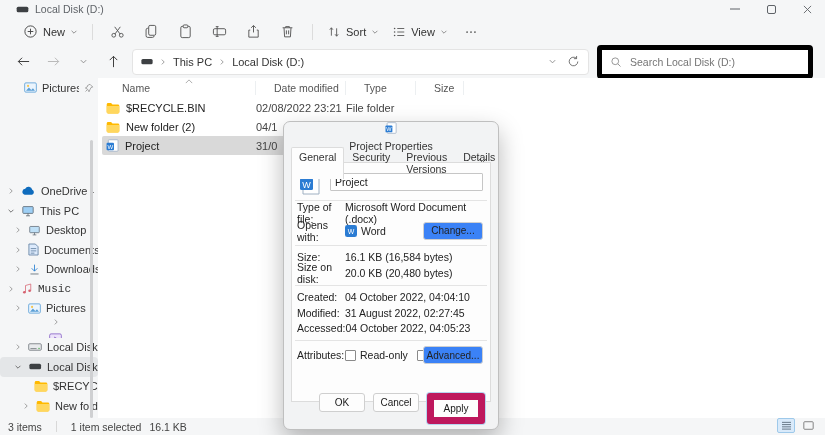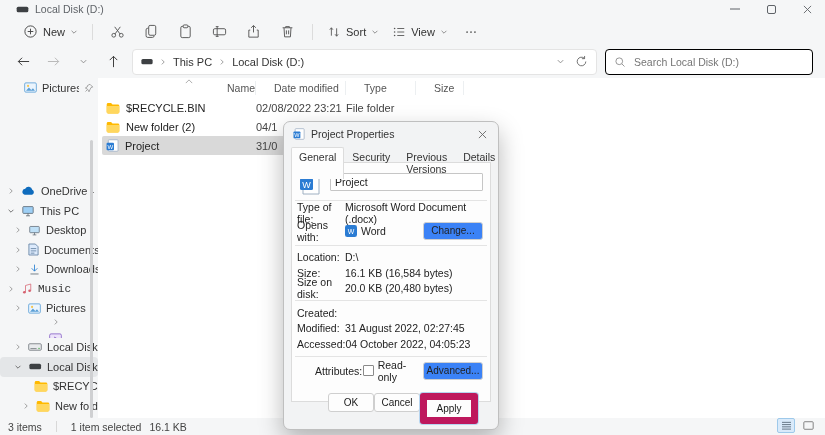--- a/index.html
+++ b/index.html
@@ -15,68 +15,68 @@
   #toolbar{position:absolute;top:18px;left:0;right:0;height:27px;display:flex;align-items:center;padding-left:18px;gap:3px;}
   .tbtn{display:flex;align-items:center;gap:5px;font-size:11px;color:#333;padding:3px 5px;border-radius:4px;}
   .tsep{width:1px;height:16px;background:#dcdcdc;margin:0 6px;}
   .ticon{display:flex;align-items:center;justify-content:center;padding:3px 8px;}
   
   #navbar{position:absolute;top:45px;left:0;right:0;height:33px;display:flex;align-items:center;padding:0 12px;gap:8px;}
   .navarrow{display:flex;align-items:center;justify-content:center;width:22px;height:22px;border-radius:4px;}
   #breadcrumbbar{flex:1;height:24px;background:#fff;border:1px solid #e4e4e4;border-radius:4px;display:flex;align-items:center;padding:0 8px;gap:6px;max-width:520px;}
   .crumb{font-size:11px;color:#333;white-space:nowrap;}
   #breadcrumbbar .tail{margin-left:auto;display:flex;align-items:center;gap:10px;}
-  #searchbox{width:190px;height:24px;background:#fff;border:1px solid #000000;border-radius:4px;display:flex;align-items:center;gap:6px;padding:0 8px;}
+  #searchbox{width:190px;height:24px;background:#fff;border:5px solid #000000;border-radius:4px;display:flex;align-items:center;gap:6px;padding:0 8px;}
   #searchbox input{border:none;outline:none;font-size:10.5px;color:#555;flex:1;font-family:"Liberation Sans",sans-serif;background:transparent;}
   #searchbox input::placeholder{color:#757575;}
   
   #sidebar{position:absolute;top:78px;left:0;width:98px;bottom:12px;overflow:hidden;}
   .si{display:flex;align-items:center;height:19.5px;gap:5px;font-size:11px;color:#333;white-space:nowrap;overflow:hidden;padding-left:6px;border-radius:4px;}
   .si .chev{width:10px;flex:0 0 10px;display:flex;justify-content:center;}
   .si .lbl{overflow:hidden;text-overflow:clip;}
   .si.sel{background:#e4e6e8;}
   #sidebar .spacer{height:84px;}
   #sidescroll{position:absolute;top:140px;left:90px;width:3px;height:278px;background:#cfd0d2;border-radius:2px;}
   
   #main{position:absolute;top:78px;left:98px;right:0;bottom:17px;background:#fff;}
   .grid{display:grid;grid-template-columns:154px 90px 70px 48px;align-items:center;}
   #colheads{height:20px;font-size:10.5px;color:#555;margin-left:4px;width:362px;}
   #colheads .hc{position:relative;height:14px;display:flex;align-items:center;padding-left:18px;border-right:1px solid #eceff1;}
-  #colheads .hc:first-child{padding-left:20px;justify-content:flex-end;}
+  #colheads .hc:first-child{padding-left:20px;}
   .sortcaret{position:absolute;left:83px;top:-2px;}
   .frows{margin-left:4px;width:362px;}
   .frow-item{height:19px;font-size:11px;color:#222;border-radius:2px;}
   .frow-item.sel{background:#d9d9d9;}
   .namecell{display:flex;align-items:center;gap:6px;padding-left:4px;overflow:hidden;white-space:nowrap;}
   .dcell,.tcell{color:#444;overflow:hidden;white-space:nowrap;}
   
   #statusbar{position:absolute;left:0;right:0;bottom:0;height:17px;display:flex;align-items:center;font-size:10.5px;color:#444;padding-left:8px;gap:14px;background:#f5f6f7;}
   .statsep{width:1px;height:11px;background:#d8d8d8;}
   #viewtoggles{position:absolute;right:8px;bottom:2px;display:flex;gap:4px;}
   .vt{width:16px;height:13px;display:flex;align-items:center;justify-content:center;border:1px solid transparent;border-radius:2px;}
   .vt.active{background:#d9eafa;border-color:#9ec9ea;}
   
   #dialog{position:absolute;left:283px;top:121px;width:214px;height:307px;background:#f2f3f4;border:1px solid #bfbfbf;border-radius:7px;box-shadow:0 10px 24px rgba(0,0,0,.28);z-index:50;}
-  #dlg-titlebar{height:24px;display:flex;align-items:center;gap:6px;padding:0 9px;}
+  #dlg-titlebar{height:24px;display:flex;align-items:center;gap:6px;padding:0 9px;flex-direction:column;}
   #dlg-titlebar .dtitle{font-size:10.5px;color:#333;}
   #dlg-close{margin-left:auto;width:14px;height:14px;display:flex;align-items:center;justify-content:center;}
   #dlg-tabs{display:flex;padding:0 7px;position:relative;z-index:2;top:1px;}
   .dtab{font-size:10.5px;color:#333;padding:3px 7px 4px 7px;border:1px solid transparent;border-bottom:none;}
   .dtab.active{background:#fdfdfd;border-color:#dcdcdc;border-radius:2px 2px 0 0;}
   #dlg-page{position:absolute;left:7px;right:7px;top:40px;bottom:27px;background:#fdfdfd;border:1px solid #dcdcdc;overflow:hidden;}
   .fname-row{display:flex;align-items:center;gap:9px;margin:6px 7px 5px 7px;}
   .fname-row input{flex:1;height:16px;border:1px solid #c6c6c6;border-radius:1px;font-size:10.5px;padding:0 4px;font-family:"Liberation Sans",sans-serif;color:#222;background:#fff;outline:none;}
   .dhr{border:none;border-top:1px solid #e4e4e4;margin:4px 3px;}
   .prow{display:flex;align-items:center;font-size:10.5px;color:#222;height:15.5px;padding-left:5px;position:relative;}
   .prow .plabel{flex:0 0 48px;color:#222;}
   .prow .pvalue{color:#222;display:flex;align-items:center;gap:4px;}
   .minibtn{position:absolute;right:7px;top:50%;transform:translateY(-50%);width:58px;height:16px;background:#3b82f6;border:1px solid #cfcfcf;border-radius:3px;font-size:10px;color:#222;display:flex;align-items:center;justify-content:center;}
   .cbwrap{display:flex;align-items:center;gap:4px;margin-right:9px;}
   .cb{width:9px;height:9px;border:1px solid #8a8a8a;background:#fff;border-radius:1px;}
-  #dlg-buttons{position:absolute;right:20px;bottom:5px;display:flex;}
+  #dlg-buttons{position:absolute;right:13px;bottom:5px;display:flex;gap:8px;}
   .dbtn{width:44px;height:17px;background:#fdfdfd;border:1px solid #cfcfcf;border-radius:3px;font-size:10px;color:#1a1a1a;display:flex;align-items:center;justify-content:center;}
   .dbtn.focus{border:7px solid #be185d;box-shadow:0 0 0 1px #b7d5f0;}
 </style>
 </head>
 <body>
 
 <div id="titlebar">
   <span>
     <svg width="13" height="7" viewBox="0 0 16 9">
         <rect x="0.5" y="1" width="15" height="7" rx="2" fill="#3d4043"></rect>
@@ -579,45 +579,42 @@
               <rect width="13" height="13" rx="2.5" fill="#2b7cd3"></rect>
               <text x="6.5" y="9.8" font-size="7.5" fill="#fff" text-anchor="middle" font-family="Liberation Sans">W</text>
             </svg>
           </span>
         <span>Word</span>
       </span>
       <span class="minibtn">Change...</span>
     </div>
     <hr class="dhr">
     <div class="prow">
-      <span class="plabel">Location:</span>
-      <span class="pvalue">D:\</span>
-    </div>
-    <div class="prow">
       <span class="plabel">Size:</span>
       <span class="pvalue">16.1 KB (16,584 bytes)</span>
     </div>
     <div class="prow">
       <span class="plabel">Size on disk:</span>
       <span class="pvalue">20.0 KB (20,480 bytes)</span>
     </div>
     <hr class="dhr">
     <div class="prow">
       <span class="plabel">Created:</span>
+      <span class="pvalue">04 October 2022, 04:04:10</span>
     </div>
     <div class="prow">
       <span class="plabel">Modified:</span>
       <span class="pvalue">31 August 2022, 02:27:45</span>
     </div>
     <div class="prow">
       <span class="plabel">Accessed:</span>
       <span class="pvalue">04 October 2022, 04:05:23</span>
     </div>
     <hr class="dhr">
-    <div class="prow" style="height:20px;margin-left:18px;">
+    <div class="prow" style="height:20px;">
       <span class="plabel">Attributes:</span>
       <span class="cbwrap">
         <span class="cb"></span>
         <span>Read-only</span>
       </span>
       <span class="cbwrap">
         <span class="cb"></span>
         <span>Hidden</span>
       </span>
       <span class="minibtn">Advanced...</span>

